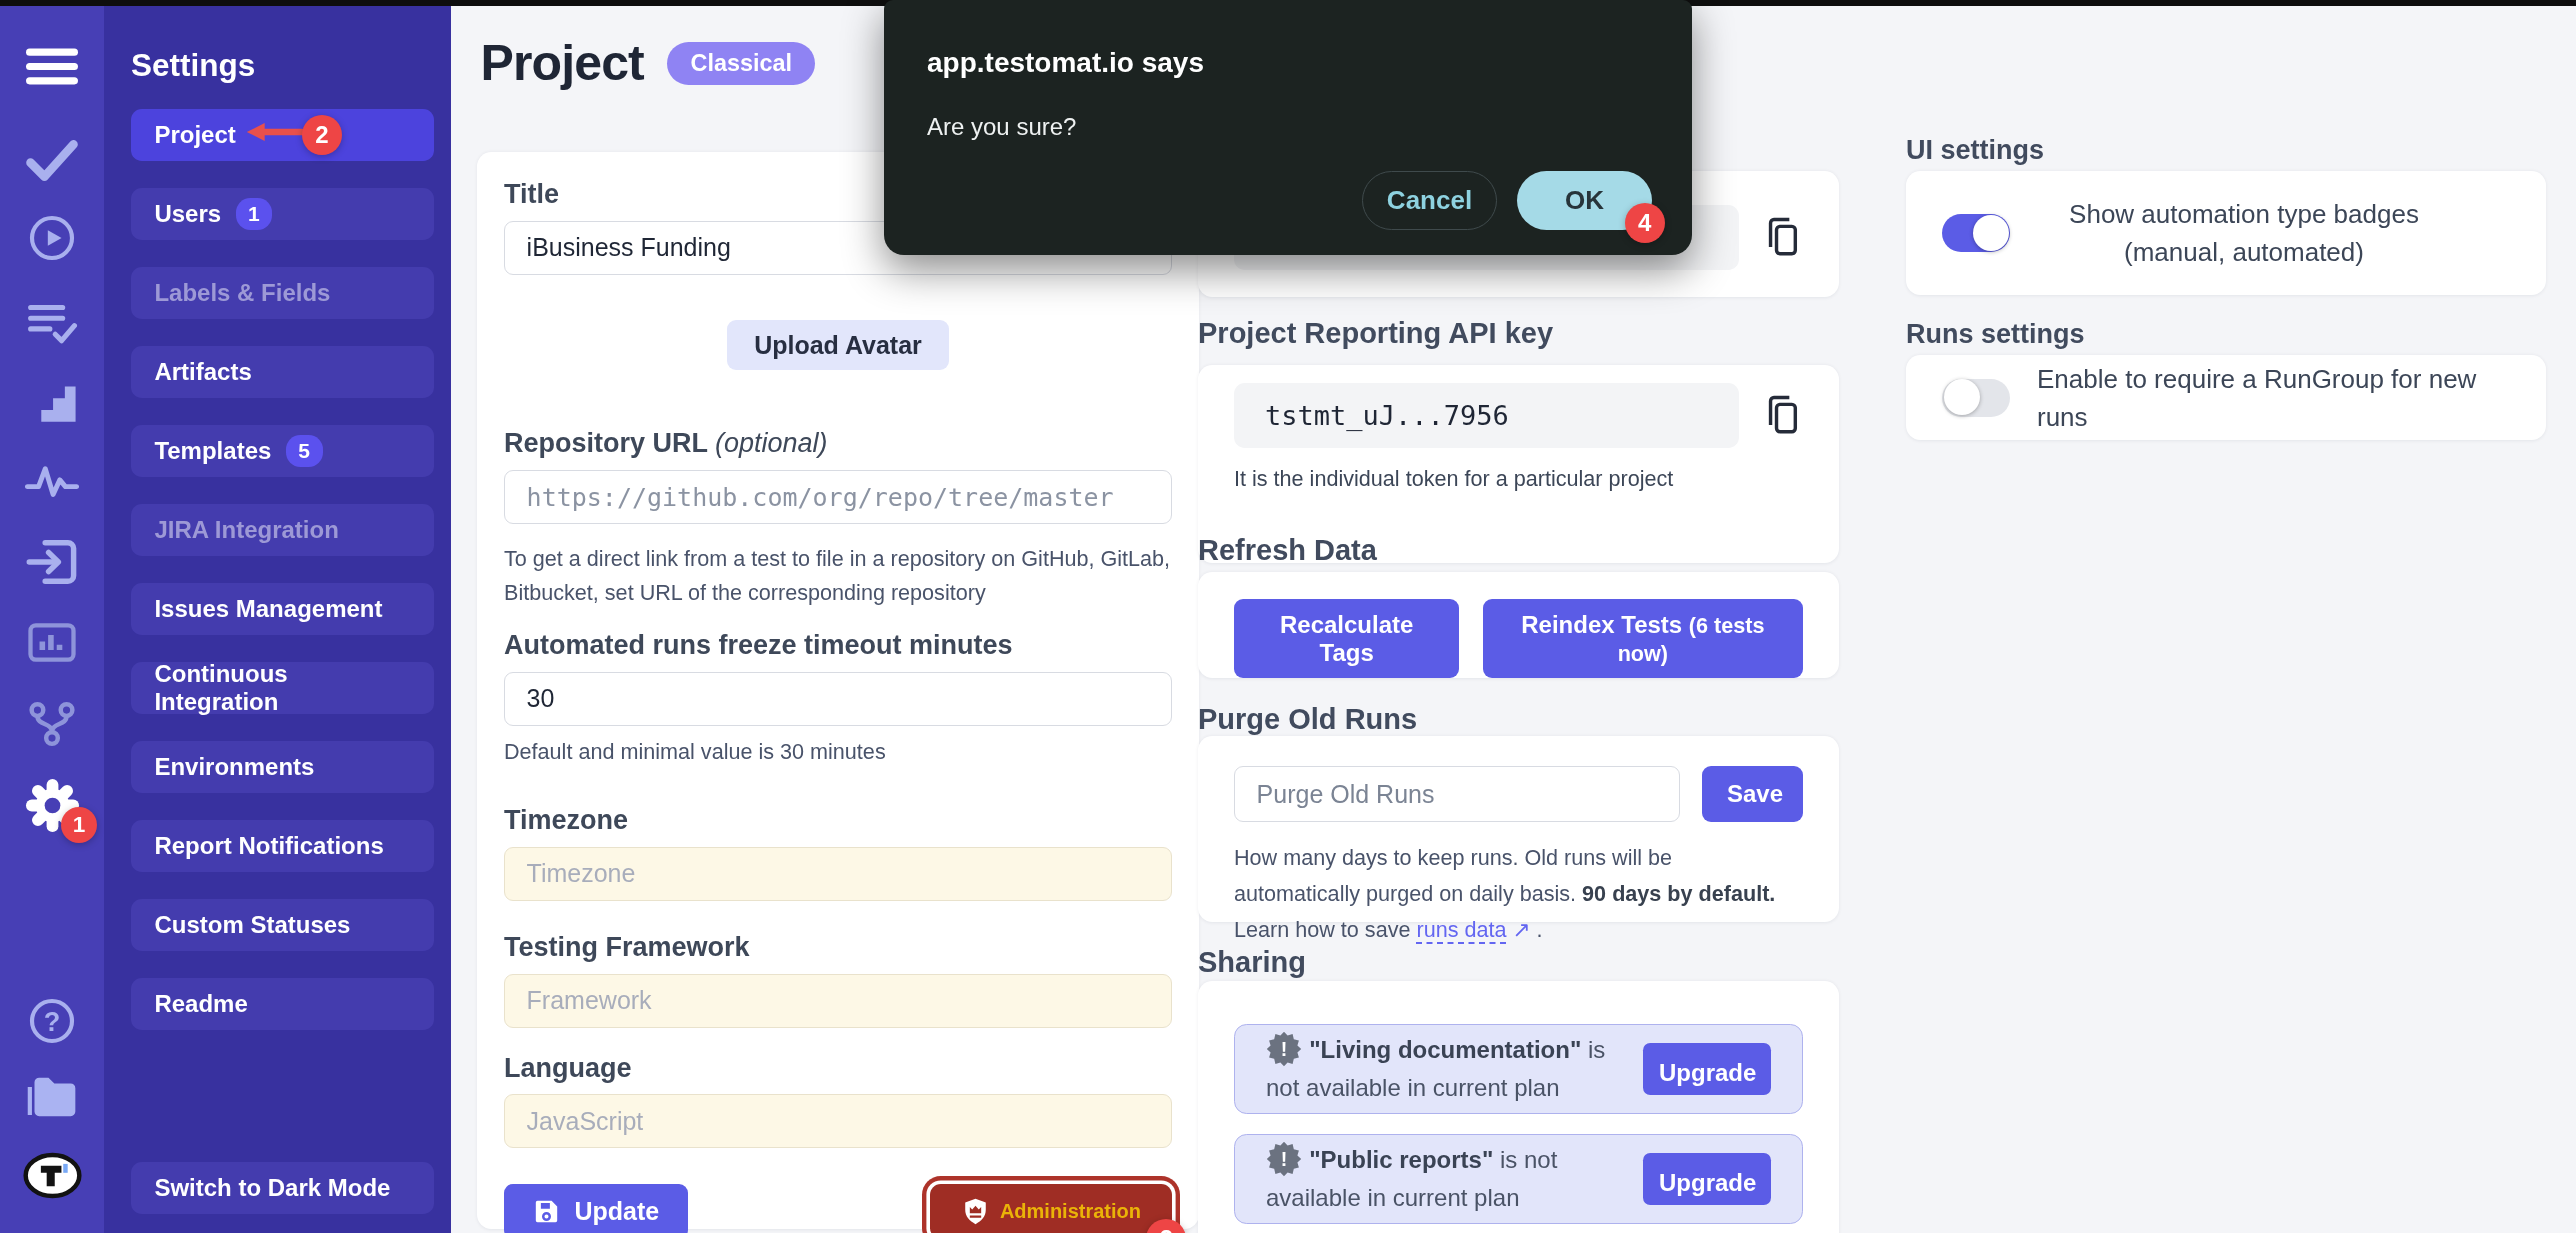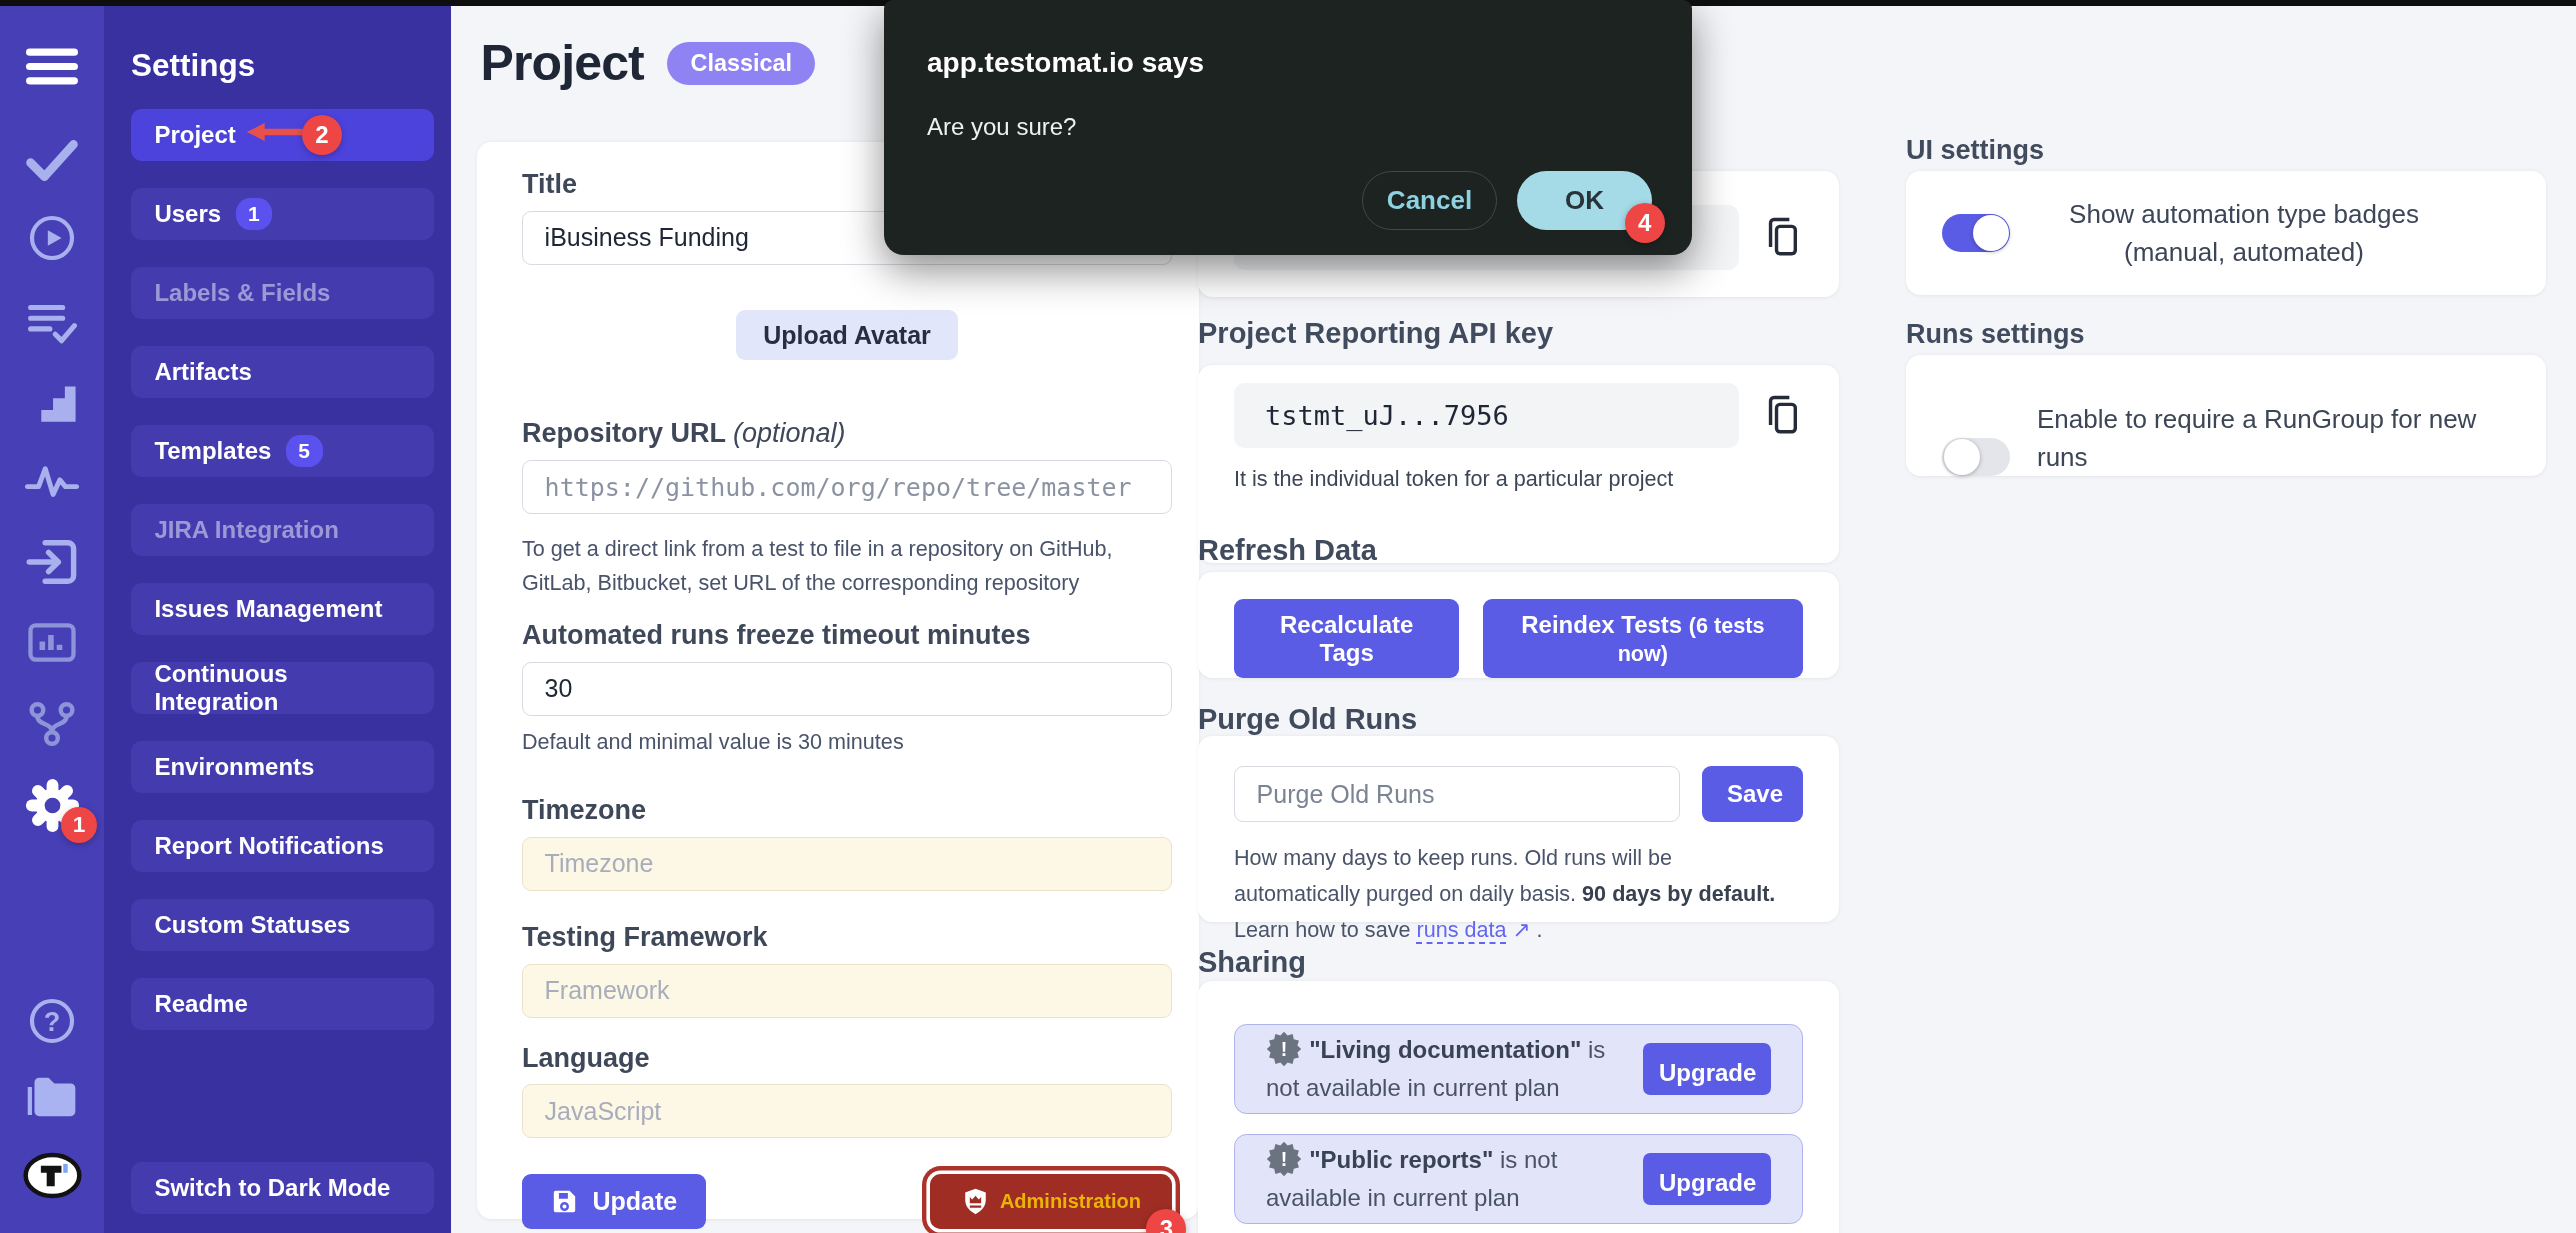--- a/index.html
+++ b/index.html
@@ -37,21 +37,21 @@
   
   .main { position:absolute; left:450px; top:0; right:0; bottom:0; background:#f4f5f8; }
   .card { background:#fff; border-radius:14.4px; box-shadow:0 0.9px 3.6px rgba(20,30,60,.07); }
   .sec-label { font-size:29px; color:#414b5e; font-weight:600; }
 
   
   .col-left { position:absolute; left:27px; top:0; width:656px; }
   .page-head { position:absolute; top:34px; left:3.6px; display:flex; align-items:center; gap:23.4px; }
   .page-title { font-size:50px; font-weight:bold; color:#1f2635; letter-spacing:-0.9px; }
   .type-badge { background:#8f83f3; color:#fff; font-size:23.4px; font-weight:600; padding:8px 23.4px; border-radius:27px; }
-  .form-card { position:absolute; top:142px; left:0; width:722px; height:1077px; padding:27px 27px 0 45px; }
+  .form-card { position:absolute; top:152px; left:0; width:722px; height:1077px; padding:27px 27px 0 27px; }
   .f-label { font-size:27px; color:#3e4859; font-weight:600; margin-bottom:10.8px; }
   .f-label .opt { font-weight:400; font-style:italic; }
   .t-input { width:100%; height:54px; border:1.8px solid #d8dbe2; border-radius:9px; background:#fff;
     font-size:25px; color:#1f2635; padding:0 21.6px; outline:none; font-family:"Liberation Sans",sans-serif; }
   .t-input::placeholder { color:#9aa1ad; }
   .mono::placeholder { font-family:"DejaVu Sans Mono", monospace; color:#8b93a2; }
   .cream { background:#fdf8e6; border-color:#e9e2cc; }
   .cream::placeholder { color:#a8adbb; }
   .help-text { font-size:21.6px; color:#49536a; line-height:34px; }
   .avatar-row { display:flex; justify-content:center; margin:45px 0 58px 0;align-items:flex-end; }
@@ -95,21 +95,21 @@
   .alert-text { font-size:24px; color:#4a5366; line-height:38px; width:396px; }
   .alert-text b { color:#3a4354; }
   .alert-text svg { vertical-align:-9px; margin-right:7.2px; }
   .upgrade-btn { margin-left:auto; width:128px; height:52px; font-size:24px; border-radius:7.2px; padding:16px; }
 
   
   .col-right { position:absolute; left:1456px; top:0; width:640px; }
   .r-label1 { position:absolute; top:135px; font-size:27px; }
   .r-card1 { position:absolute; top:171px; left:0; width:640px; height:124px; display:flex; align-items:center; padding:0 36px; gap:27px;text-align:center; }
   .r-label2 { position:absolute; top:319px; font-size:27px; }
-  .r-card2 { position:absolute; top:355px; left:0; width:640px; height:121px; display:flex; align-items:flex-end; padding:0 36px; gap:27px; }
+  .r-card2 { position:absolute; top:355px; left:0; width:640px; height:85px; display:flex; align-items:center; padding:0 36px; gap:27px; }
   .toggle { width:68px; height:38px; border-radius:19px; background:#e3e5ea; position:relative; flex:0 0 auto; cursor:pointer; }
   .toggle .knob { position:absolute; top:0.9px; left:1.8px; width:36px; height:36px; border-radius:50%; background:#fff;
     box-shadow:0 0.9px 4.5px rgba(0,0,0,.3); transition:left .1s; }
   .toggle.on { background:#5b5ce6; }
   .toggle.on .knob { left:31px; }
   .setting-text { font-size:26px; color:#3c4657; line-height:38px; }
 
   
   .dialog { position:absolute; left:884px; top:0; width:808px; height:255px; z-index:50;
     background:#1c2321; border-radius:9px 9px 20px 20px; box-shadow:0 14.4px 40px rgba(0,0,0,.45);

